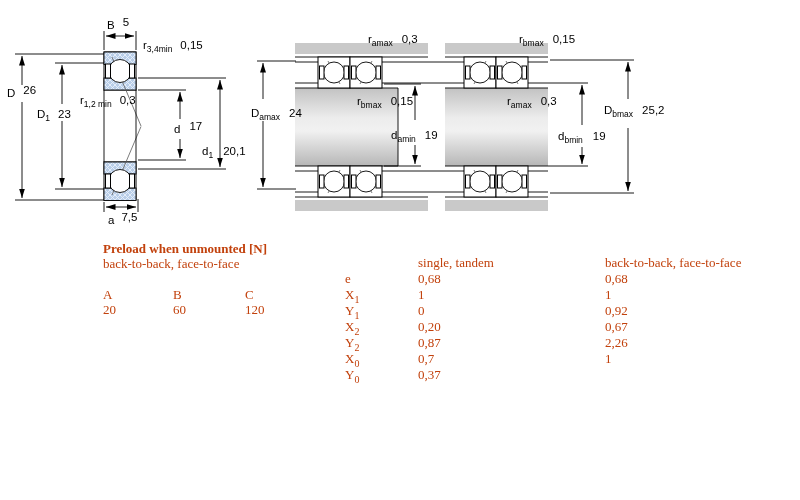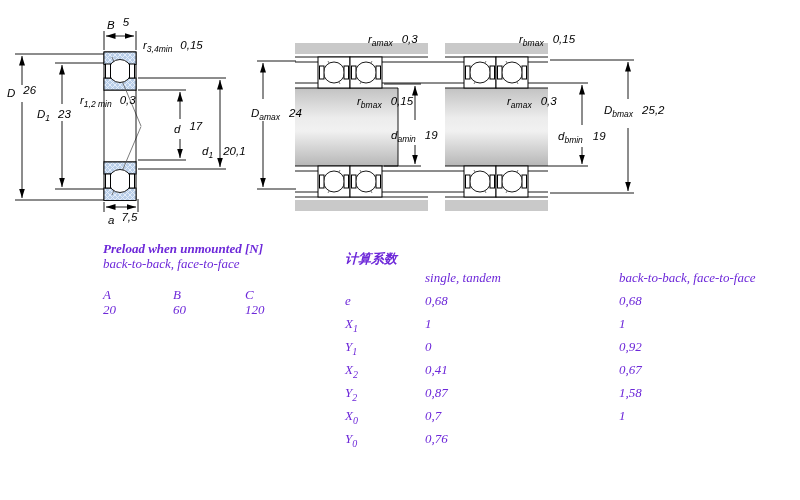--- a/index.html
+++ b/index.html
@@ -1,17 +1,17 @@
 <!DOCTYPE html>
 <html><head>
 <meta charset="utf-8">
 <style>
   html,body{margin:0;padding:0;background:#fff;width:800px;height:500px;overflow:hidden;}
   #stage{position:relative;width:800px;height:500px;background:#fff;
-         font-family:"Liberation Serif", serif;color:#6d28d9;font-style:italic;}
+         font-family:"Liberation Serif", serif;color:#c2410c;}
   svg{position:absolute;left:0;top:0;}
   .dim{font-family:"Liberation Sans", sans-serif;font-size:11.5px;fill:#000;}
   .sub{font-size:8.5px;}
   .outline{fill:#fff;stroke:#000;stroke-width:1;}
   .ring{stroke:#000;stroke-width:0.9;}
   .thin{stroke:#000;stroke-width:0.9;fill:none;}
   .dimline{stroke:#000;stroke-width:0.9;fill:none;}
   .contact{stroke:#5a5a5a;stroke-width:0.8;fill:none;}
   .tbl{position:absolute;font-size:13px;line-height:15px;}
   .tbl .title{font-weight:bold;white-space:nowrap;}
@@ -224,48 +224,47 @@
     <div>C</div>
   </div>
   <div class="grid3">
     <div>20</div>
     <div>60</div>
     <div>120</div>
   </div>
 </div>
 
 <div class="tbl" style="left:345px;top:251px;">
-  <div class="title">计算系数</div>
-  <div class="fgrid" style="margin-top:4px;gap:7px;">
+  <div class="fgrid" style="margin-top:4px;">
     <div class="hdr"></div>
     <div class="hdr">single, tandem</div>
     <div class="hdr">back-to-back, face-to-face</div>
 
     <div><span>e</span><sub></sub></div>
     <div>0,68</div>
     <div>0,68</div>
 
     <div><span>X</span><sub>1</sub></div>
     <div>1</div>
     <div>1</div>
 
     <div><span>Y</span><sub>1</sub></div>
     <div>0</div>
     <div>0,92</div>
 
     <div><span>X</span><sub>2</sub></div>
-    <div>0,41</div>
+    <div>0,20</div>
     <div>0,67</div>
 
     <div><span>Y</span><sub>2</sub></div>
     <div>0,87</div>
-    <div>1,58</div>
+    <div>2,26</div>
 
     <div><span>X</span><sub>0</sub></div>
     <div>0,7</div>
     <div>1</div>
 
     <div><span>Y</span><sub>0</sub></div>
-    <div>0,76</div>
+    <div>0,37</div>
   </div>
 </div>
 
 </div>
 
 </body></html>

